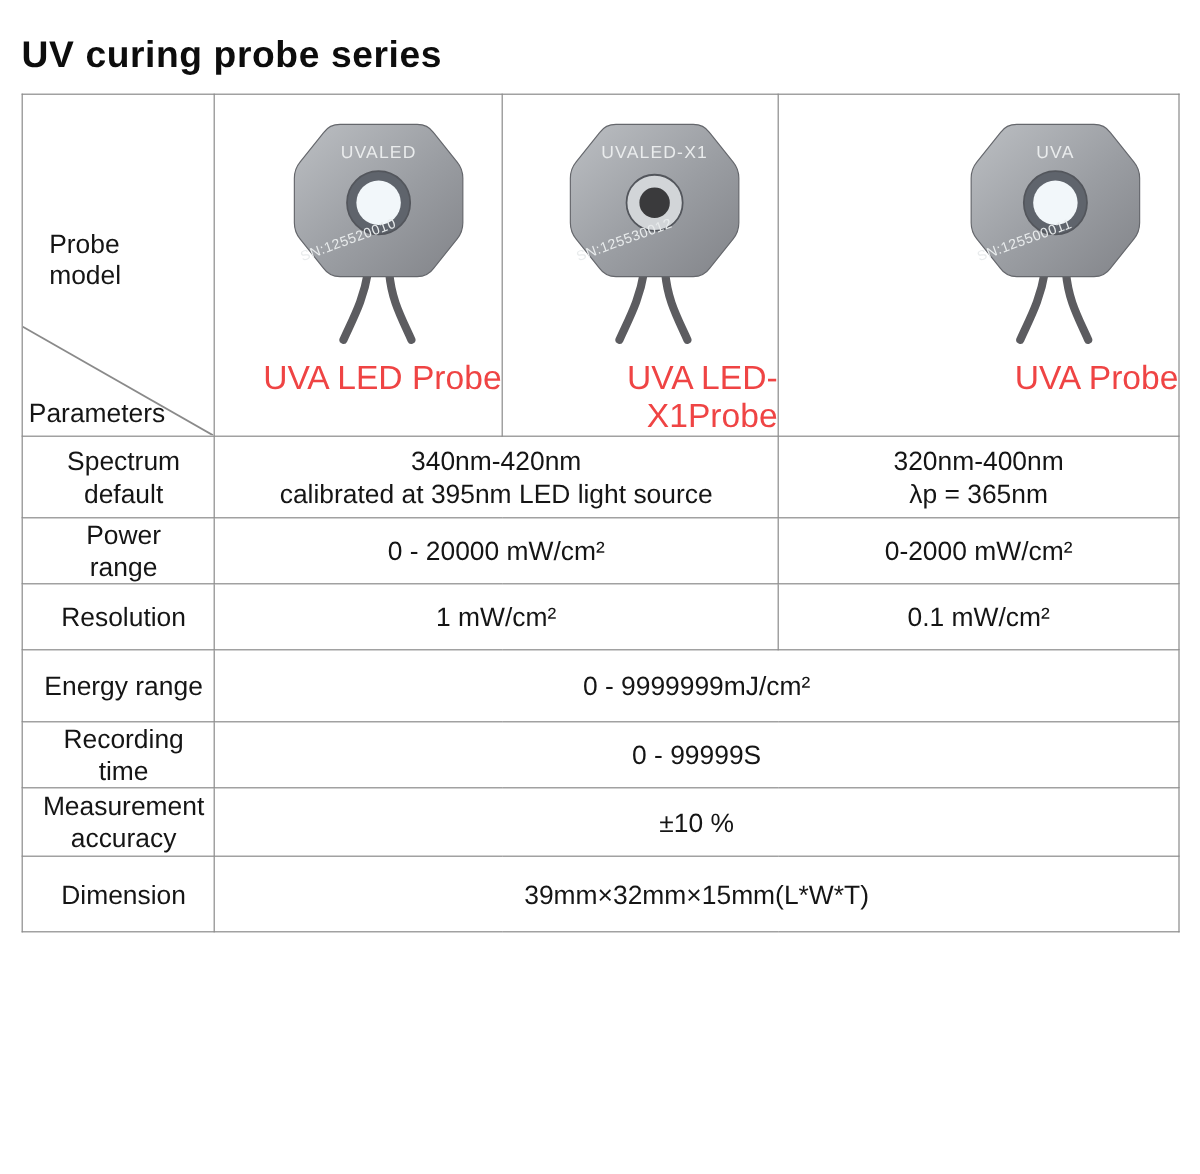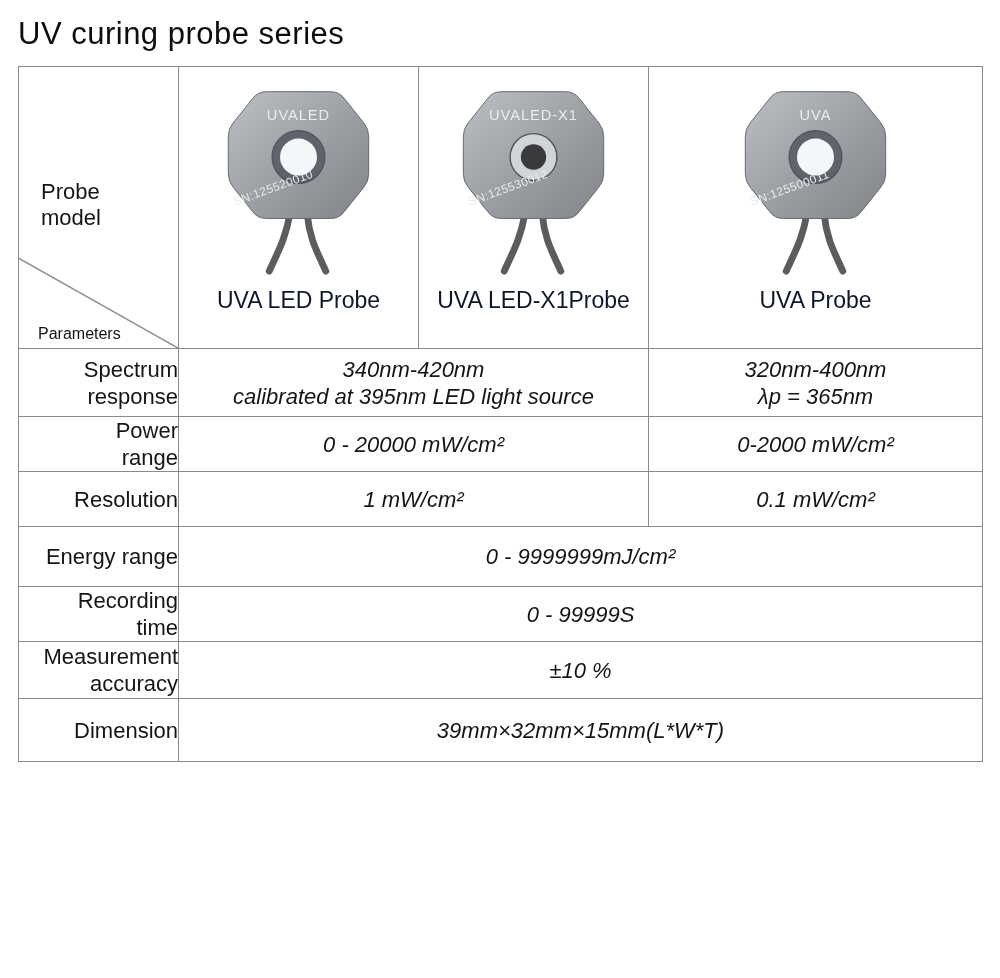--- a/index.html
+++ b/index.html
@@ -3,50 +3,50 @@
 <meta charset="utf-8">
 <style>
   * { margin:0; padding:0; box-sizing:border-box; }
   html,body { background:#ffffff; }
   body {
     width:1000px; height:978px;
     font-family:"Liberation Sans","DejaVu Sans",sans-serif;
     color:#111; overflow:hidden;
   }
   .page { padding:12px 18px 0 18px; }
-  .title { font-size:31px; font-weight:400; color:#0d0d0d; margin:4px 0 14px 0; letter-spacing:0.5px; }
+  .title { font-size:31px; font-weight:700; color:#0d0d0d; margin:16px 0 14px 0; letter-spacing:0.5px; }
 
   table.spec-table { border-collapse:collapse; table-layout:fixed; width:964px; }
   td { border:1px solid #8a8a8a; font-size:22px; color:#151515; vertical-align:middle; overflow:hidden; }
   col.c1{width:160px} col.c2{width:240px} col.c3{width:230px} col.c4{width:334px}
 
-  td.param { text-align:right; padding-left:9px; line-height:27px; }
-  td.val   { text-align:center; line-height:27px; padding:2px 4px;font-style:italic; }
+  td.param { text-align:center; padding-left:9px; line-height:27px; }
+  td.val   { text-align:center; line-height:27px; padding:2px 4px; }
 
   tr.r-header{height:282px}
   tr.r-spectrum{height:68px}
   tr.r-power{height:53px}
   tr.r-resolution{height:55px}
   tr.r-energy{height:60px}
   tr.r-recording{height:55px}
   tr.r-accuracy{height:57px}
   tr.r-sampling{height:57px}
   tr.r-unit{height:58px}
   tr.r-aperture{height:57px}
   tr.r-dimension{height:63px}
 
   .corner-cell { position:relative; padding:0; }
   .corner-diag { position:absolute; left:0; top:0; width:100%; height:100%; }
   .corner-diag line { stroke:#8a8a8a; stroke-width:1.5; }
   .corner-top { position:absolute; top:112px; left:22px; width:80px; line-height:26px; font-size:22px; }
-  .corner-bottom { position:absolute; left:19px; bottom:5px; font-size:16px; }
+  .corner-bottom { position:absolute; left:5px; bottom:5px; font-size:22px; }
 
-  .probe-cell { vertical-align:top; text-align:center; padding:0;margin-left:30px; }
+  .probe-cell { vertical-align:top; text-align:right; padding:0;margin-left:30px; }
   .probe-svg { width:205px; height:195px; margin-top:13px; display:inline-block; }
-  .probe-name { font-size:23px; margin-top:6px; color:#0f172a; }
+  .probe-name { font-size:28px; margin-top:6px; color:#ef4444; }
 
   .probe-body { fill:url(#probeBodyGrad); stroke:#65676c; stroke-width:1; }
   .cable { fill:none; stroke:#4e4e52; stroke-width:7; stroke-linecap:round; opacity:0.92; }
   .probe-ring { stroke:#53565c; stroke-width:1.5; }
   .probe-window { stroke:none; }
   .probe-label { fill:#eaeced; font-size:15px; letter-spacing:1px; font-family:"Liberation Sans",sans-serif; }
   .probe-serial { fill:#e8ebec; font-size:12px; letter-spacing:0.5px; font-family:"Liberation Sans",sans-serif; }
   .defs-holder { position:absolute; width:0; height:0; }
 </style>
 </head>
@@ -119,21 +119,21 @@
           <circle class="probe-window" cx="105" cy="79" r="19" fill="#f2f7fa"></circle>
           <text class="probe-serial" x="40" y="129" transform="rotate(-20 40 129)">SN:125500011</text>
         </svg>
         <div class="probe-name">UVA Probe</div>
       </td>
     </tr>
 
     <tr class="r-spectrum">
       <td class="param">
         <div>Spectrum</div>
-        <div>response</div>
+        <div>default</div>
       </td>
       <td class="val" colspan="2">
         <div>340nm-420nm</div>
         <div>calibrated at 395nm LED light source</div>
       </td>
       <td class="val">
         <div>320nm-400nm</div>
         <div>λp = 365nm</div>
       </td>
     </tr>

